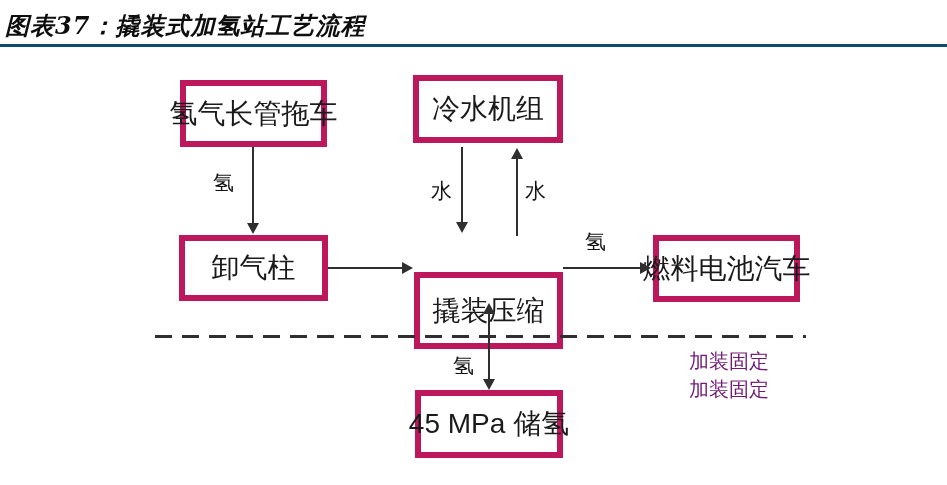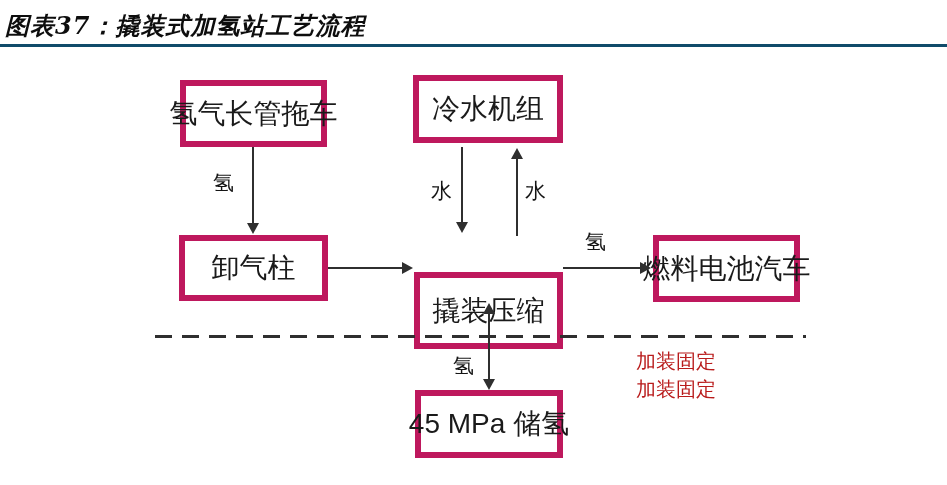--- a/index.html
+++ b/index.html
@@ -67,24 +67,24 @@
     white-space: nowrap;
   }
   .dashed-line {
     position: absolute;
     left: 155px; top: 335px;
     width: 651px; height: 3px;
     background: repeating-linear-gradient(90deg, #2f2f2f 0px, #2f2f2f 17px, transparent 17px, transparent 27px);
   }
   .note {
     position: absolute;
-    left: 636px; top: 347px;
+    left: 689px; top: 347px;
     font-size: 20px;
     line-height: 28px;
-    color: #b91c1c;
+    color: #701a75;
     white-space: nowrap;
   }
 </style>
 </head>
 <body>
 
 <div class="canvas">
 
   <div class="fig-title">图表37：撬装式加氢站工艺流程</div>
   <div class="header-rule"></div>

